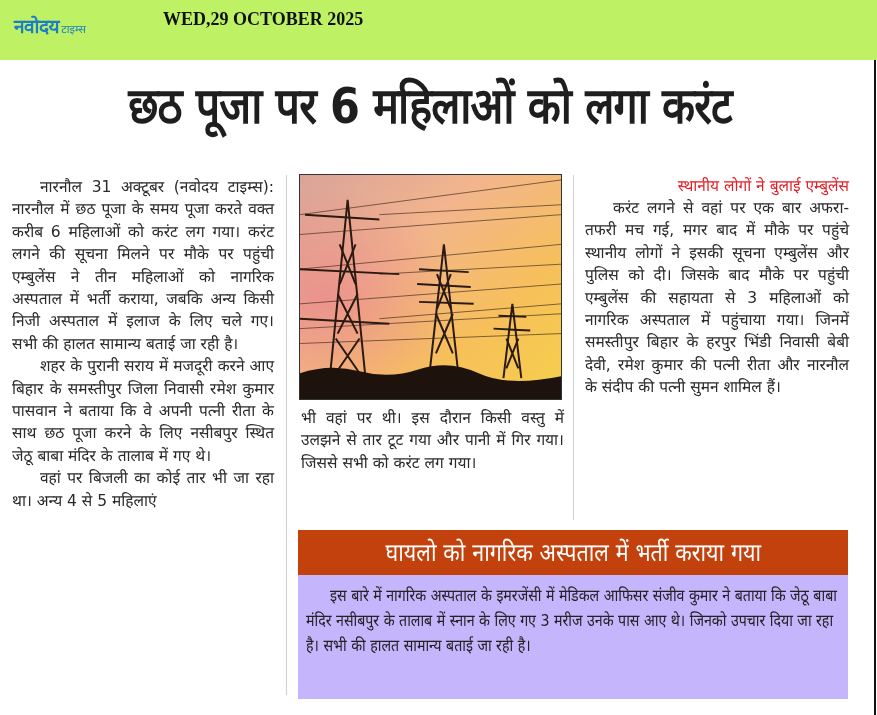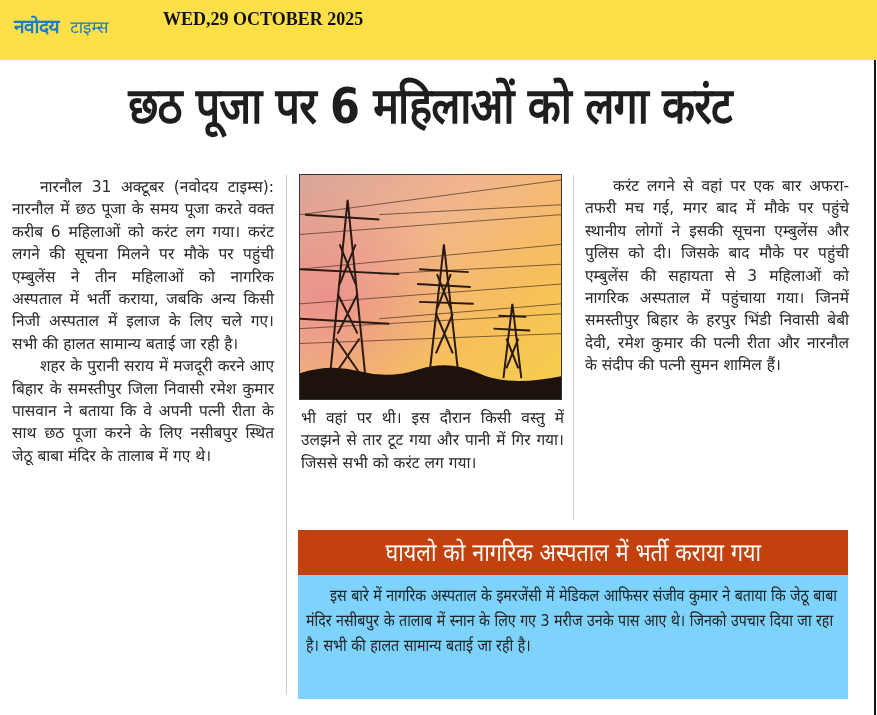--- a/index.html
+++ b/index.html
@@ -1,22 +1,22 @@
 <!DOCTYPE html>
 <html><head>
 <meta charset="utf-8">
 <style>
   * { box-sizing: border-box; margin: 0; padding: 0; }
   html, body { width: 877px; height: 715px; overflow: hidden; background: #ffffff; }
   body { position: relative; font-family: "DejaVu Sans", sans-serif; color: #222; }
 
-  .topbar { position: absolute; left: 0; top: 0; width: 877px; height: 60px; background: #fde047; }
+  .topbar { position: absolute; left: 0; top: 0; width: 877px; height: 60px; background: #bef264; }
   .logo { position: absolute; left: 14px; top: 13px; display: flex; align-items: baseline; }
   .logo-main { font-family: "DejaVu Sans", sans-serif; font-weight: bold; font-size: 19px; color: #1c7ec6; letter-spacing: -0.5px; }
-  .logo-sub { font-family: "DejaVu Sans", sans-serif; font-size: 17px; color: #1c7ec6; margin-left: 11px; }
+  .logo-sub { font-family: "DejaVu Sans", sans-serif; font-size: 11px; color: #1c7ec6; margin-left: 2px; }
   .meta { position: absolute; left: 163px; top: 9px; font-family: Liberation Serif, serif; font-weight: bold; font-size: 18px; line-height: 21px; color: #111; }
 
   .page { position: absolute; left: 0; top: 60px; width: 877px; height: 655px; background: #fff; }
   .right-rule { position: absolute; left: 874px; top: 60px; width: 2px; height: 655px; background: #111; }
 
   .headline { position: absolute; left: 0; top: 66px; width: 860px; text-align: center; font-family: "DejaVu Sans", sans-serif; font-weight: bold; font-size: 50px; line-height: 80px; color: #1e1e1e; transform: scaleX(0.86); transform-origin: 50% 0; letter-spacing: -1px; }
 
   .col { position: absolute; font-family: "DejaVu Sans", sans-serif; font-size: 15.5px; line-height: 22.4px; color: #2a2a2a; text-align: justify; }
   .col p { text-indent: 28px; }
   .col p.noindent { text-indent: 0; }
@@ -28,21 +28,21 @@
   .vrule2 { position: absolute; left: 573px; top: 175px; width: 1px; height: 345px; background: #d0d0d0; }
 
   .photo { position: absolute; left: 299px; top: 174px; width: 263px; height: 226px; border: 1px solid #333; overflow: hidden; }
   .photo svg { display: block; width: 100%; height: 100%; }
 
   .subhead-red { color: #e41e26; text-align: right; font-size: 15.5px; line-height: 22px; }
 
   .banner { position: absolute; left: 298px; top: 530px; width: 550px; height: 45px; background: #c2410c; color: #fff; font-family: "DejaVu Sans", sans-serif; font-size: 25px; line-height: 45px; white-space: nowrap; overflow: hidden; text-align: center; }
   .banner span { display: inline-block; transform: scaleX(0.86); transform-origin: 50% 50%; }
 
-  .box { position: absolute; left: 298px; top: 575px; width: 550px; height: 124px; background: #7dd3fc; padding: 8px 8px 0 8px; }
+  .box { position: absolute; left: 298px; top: 575px; width: 550px; height: 124px; background: #c4b5fd; padding: 8px 8px 0 8px; }
   .box p { font-family: "DejaVu Sans", sans-serif; font-size: 16.5px; line-height: 25px; color: #222; text-indent: 28px; transform: scaleX(0.86); transform-origin: 0 0; width: 620px; }
 </style>
 </head>
 <body>
 
 <div class="topbar">
   <div class="logo">
     <span class="logo-main">नवोदय</span>
     <span class="logo-sub">टाइम्स</span>
   </div>
@@ -55,20 +55,21 @@
 <div class="right-rule"></div>
 
 <div class="headline">छठ पूजा पर 6 महिलाओं को लगा करंट</div>
 
 <div class="vrule1"></div>
 <div class="vrule2"></div>
 
 <div class="col col1">
   <p>नारनौल 31 अक्टूबर (नवोदय टाइम्स): नारनौल में छठ पूजा के समय पूजा करते वक्त करीब 6 महिलाओं को करंट लग गया। करंट लगने की सूचना मिलने पर मौके पर पहुंची एम्बुलेंस ने तीन महिलाओं को नागरिक अस्पताल में भर्ती कराया, जबकि अन्य किसी निजी अस्पताल में इलाज के लिए चले गए। सभी की हालत सामान्य बताई जा रही है।</p>
   <p>शहर के पुरानी सराय में मजदूरी करने आए बिहार के समस्तीपुर जिला निवासी रमेश कुमार पासवान ने बताया कि वे अपनी पत्नी रीता के साथ छठ पूजा करने के लिए नसीबपुर स्थित जेठू बाबा मंदिर के तालाब में गए थे।</p>
+  <p>वहां पर बिजली का कोई तार भी जा रहा था। अन्य 4 से 5 महिलाएं</p>
 </div>
 
 <div class="photo">
   <svg viewBox="0 0 263 226" preserveAspectRatio="none">
     <defs>
       <linearGradient id="sky" x1="0" y1="0" x2="1" y2="1">
         <stop offset="0" stop-color="#d9a39a"></stop>
         <stop offset="0.35" stop-color="#f2b58d"></stop>
         <stop offset="0.7" stop-color="#f7c05a"></stop>
         <stop offset="1" stop-color="#f5d04a"></stop>
@@ -104,20 +105,21 @@
     </g>
     <path d="M0 200 Q30 190 60 198 T120 196 T180 200 T263 203 L263 226 L0 226 Z" fill="#1d120c"></path>
   </svg>
 </div>
 
 <div class="col col2">
   <p class="noindent">भी वहां पर थी। इस दौरान किसी वस्तु में उलझने से तार टूट गया और पानी में गिर गया। जिससे सभी को करंट लग गया।</p>
 </div>
 
 <div class="col col3">
+  <div class="subhead-red">स्थानीय लोगों ने बुलाई एम्बुलेंस</div>
   <p>करंट लगने से वहां पर एक बार अफरा-तफरी मच गई, मगर बाद में मौके पर पहुंचे स्थानीय लोगों ने इसकी सूचना एम्बुलेंस और पुलिस को दी। जिसके बाद मौके पर पहुंची एम्बुलेंस की सहायता से 3 महिलाओं को नागरिक अस्पताल में पहुंचाया गया। जिनमें समस्तीपुर बिहार के हरपुर भिंडी निवासी बेबी देवी, रमेश कुमार की पत्नी रीता और नारनौल के संदीप की पत्नी सुमन शामिल हैं।</p>
 </div>
 
 <div class="banner">
   <span>घायलो को नागरिक अस्पताल में भर्ती कराया गया</span>
 </div>
 
 <div class="box">
   <p>इस बारे में नागरिक अस्पताल के इमरजेंसी में मेडिकल आफिसर संजीव कुमार ने बताया कि जेठू बाबा मंदिर नसीबपुर के तालाब में स्नान के लिए गए 3 मरीज उनके पास आए थे। जिनको उपचार दिया जा रहा है। सभी की हालत सामान्य बताई जा रही है।</p>
 </div>

